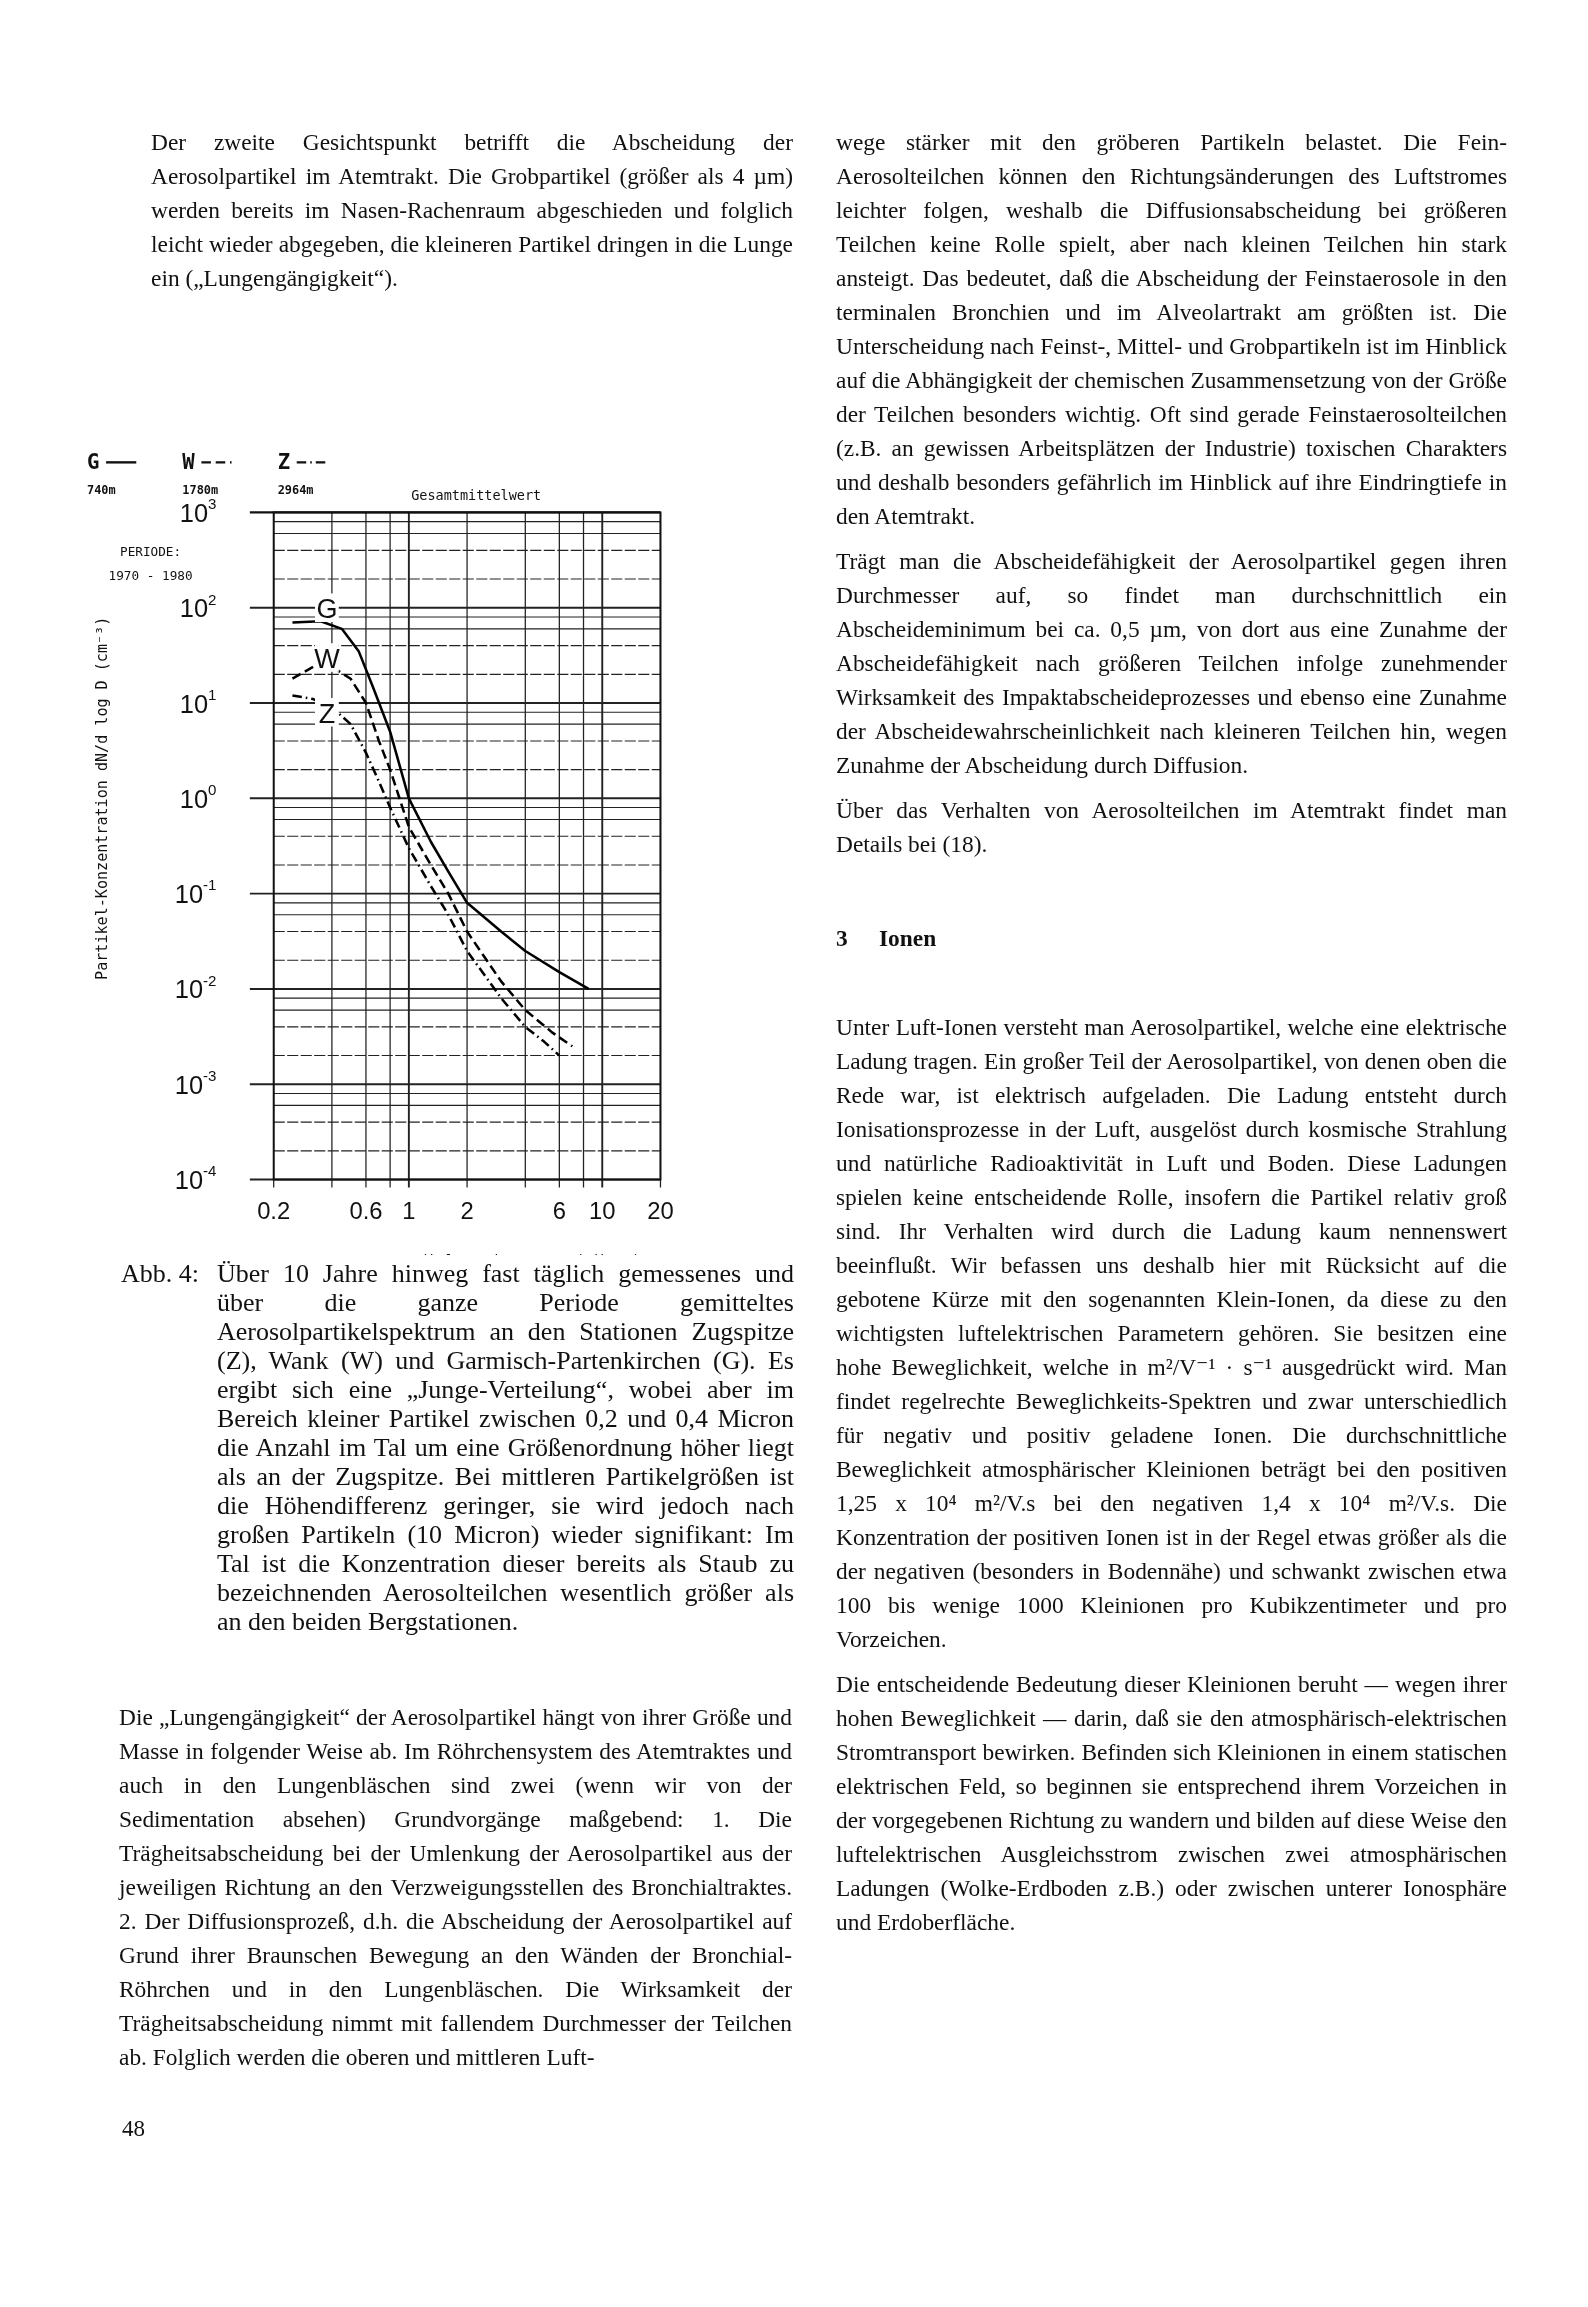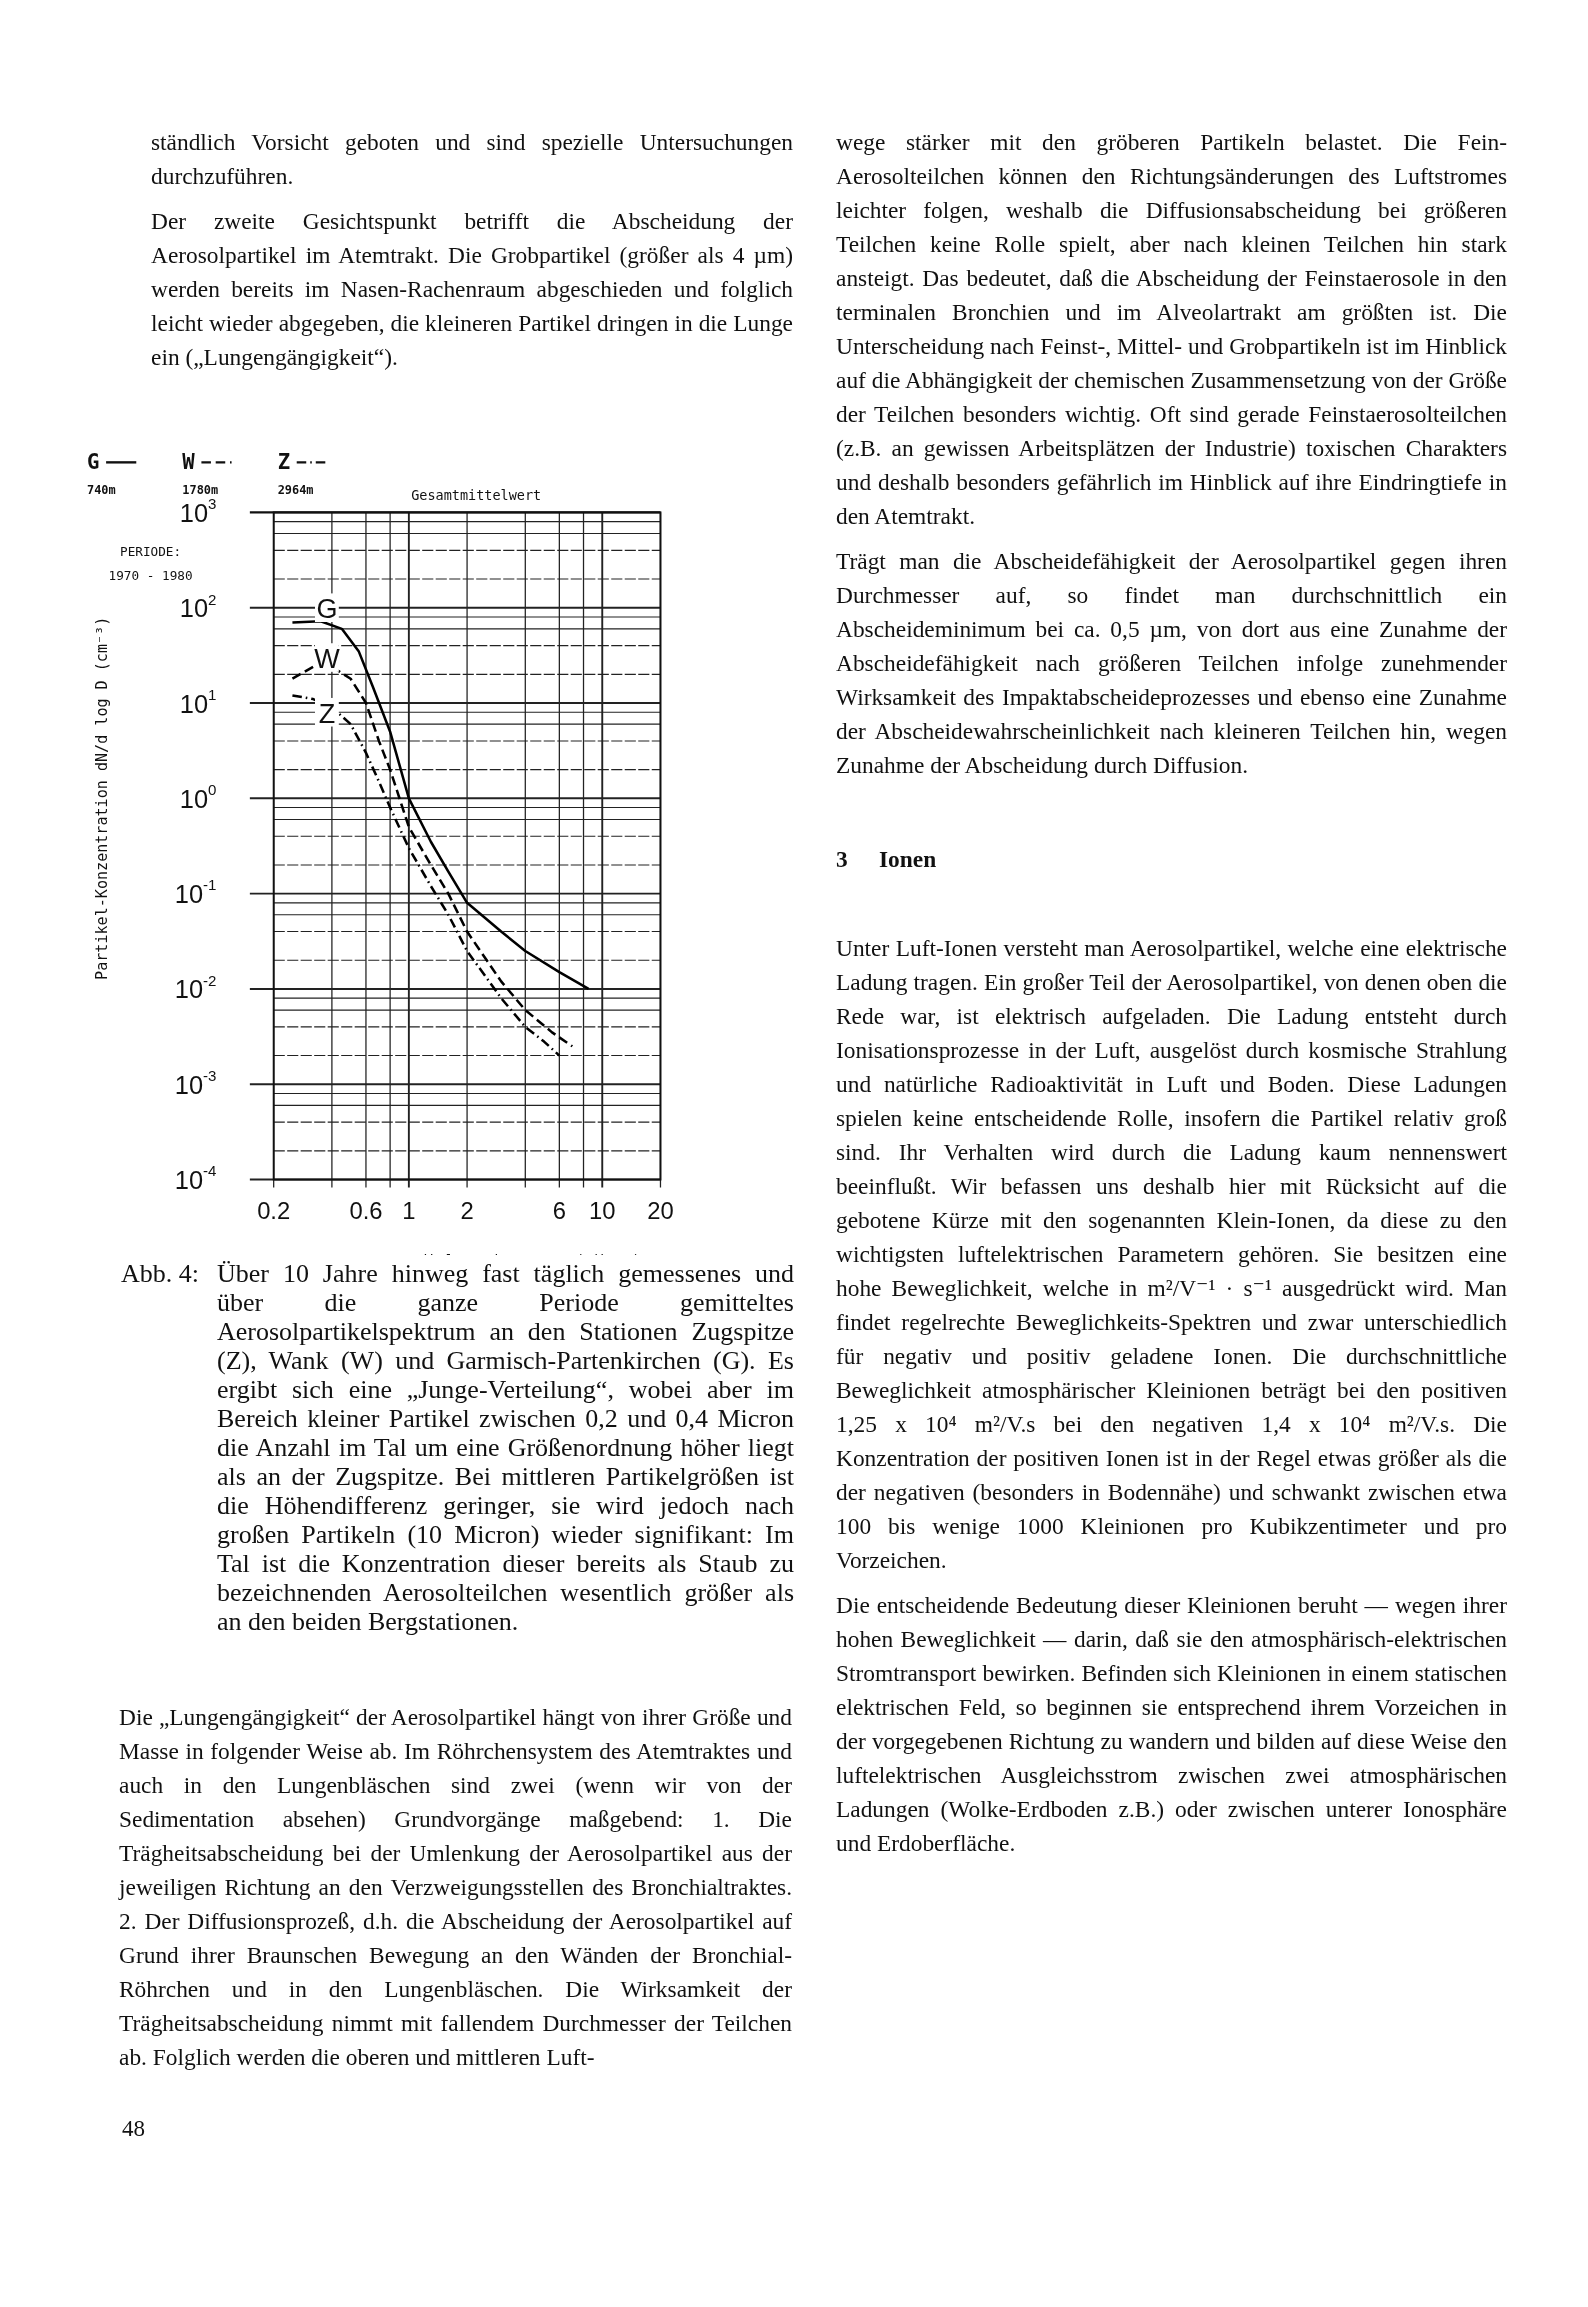--- a/index.html
+++ b/index.html
@@ -22,21 +22,20 @@
     font-size: 26px; line-height: 29px; text-align: justify;
   }
   .caption .lbl { position: absolute; left: 0; top: 0; }
   .caption .txt { margin-left: 96px; display: block; }
   .page-num { position: absolute; left: 122px; top: 2116px; font-size: 23px; }
 </style>
 </head>
 <body>
 
 <div class="col" id="col-left-top">
-  <p>ständlich Vorsicht geboten und sind spezielle Untersuchungen durchzuführen.</p>
   <p>Der zweite Gesichtspunkt betrifft die Abscheidung der Aerosolpartikel im Atemtrakt. Die Grobpartikel (größer als 4 µm) werden bereits im Nasen-Rachenraum abgeschieden und folglich leicht wieder abgegeben, die kleineren Partikel dringen in die Lunge ein („Lungengängigkeit“).</p>
 </div>
 
 <div id="figure" style="position:absolute; left:79px; top:429px; width:715px; height:826px;">
   <svg id="chart-svg" width="715" height="826" viewBox="0 0 900 1040" xmlns="http://www.w3.org/2000/svg" font-family="DejaVu Sans Mono, Liberation Mono, monospace">
     <g id="legend">
         <text x="10" y="50" font-size="26" font-weight="bold" fill="#111">G</text>
         <line x1="34" y1="42" x2="72" y2="42" stroke="#111" stroke-width="3" stroke-dasharray=""></line>
         <text x="10" y="82" font-size="15" font-weight="bold" fill="#111">740m</text>
         <text x="130" y="50" font-size="26" font-weight="bold" fill="#111">W</text>
@@ -141,20 +140,21 @@
 
 <div class="col" id="col-left-bottom">
   <p>Die „Lungengängigkeit“ der Aerosolpartikel hängt von ihrer Größe und Masse in folgender Weise ab. Im Röhrchensystem des Atemtraktes und auch in den Lungenbläschen sind zwei (wenn wir von der Sedimentation absehen) Grundvorgänge maßgebend: 1. Die Trägheitsabscheidung bei der Umlenkung der Aerosolpartikel aus der jeweiligen Richtung an den Verzweigungsstellen des Bronchialtraktes. 2. Der Diffusionsprozeß, d.h. die Abscheidung der Aerosolpartikel auf Grund ihrer Braunschen Bewegung an den Wänden der Bronchial-Röhrchen und in den Lungenbläschen. Die Wirksamkeit der Trägheitsabscheidung nimmt mit fallendem Durchmesser der Teilchen ab. Folglich werden die oberen und mittleren Luft-</p>
 </div>
 
 <div class="page-num">48</div>
 
 <div class="col" id="col-right">
   <p>wege stärker mit den gröberen Partikeln belastet. Die Fein-Aerosolteilchen können den Richtungsänderungen des Luftstromes leichter folgen, weshalb die Diffusionsabscheidung bei größeren Teilchen keine Rolle spielt, aber nach kleinen Teilchen hin stark ansteigt. Das bedeutet, daß die Abscheidung der Feinstaerosole in den terminalen Bronchien und im Alveolartrakt am größten ist. Die Unterscheidung nach Feinst-, Mittel- und Grobpartikeln ist im Hinblick auf die Abhängigkeit der chemischen Zusammensetzung von der Größe der Teilchen besonders wichtig. Oft sind gerade Feinstaerosolteilchen (z.B. an gewissen Arbeitsplätzen der Industrie) toxischen Charakters und deshalb besonders gefährlich im Hinblick auf ihre Eindringtiefe in den Atemtrakt.</p>
   <p>Trägt man die Abscheidefähigkeit der Aerosolpartikel gegen ihren Durchmesser auf, so findet man durchschnittlich ein Abscheideminimum bei ca. 0,5 µm, von dort aus eine Zunahme der Abscheidefähigkeit nach größeren Teilchen infolge zunehmender Wirksamkeit des Impaktabscheideprozesses und ebenso eine Zunahme der Abscheidewahrscheinlichkeit nach kleineren Teilchen hin, wegen Zunahme der Abscheidung durch Diffusion.</p>
+  <p>Über das Verhalten von Aerosolteilchen im Atemtrakt findet man Details bei (18).</p>
   <div style="height:49px"></div>
   <p class="heading">
     <span class="num">3</span><span>Ionen</span>
   </p>
   <div style="height:33px"></div>
   <div style="height:11px"></div>
   <p>Unter Luft-Ionen versteht man Aerosolpartikel, welche eine elektrische Ladung tragen. Ein großer Teil der Aerosolpartikel, von denen oben die Rede war, ist elektrisch aufgeladen. Die Ladung entsteht durch Ionisationsprozesse in der Luft, ausgelöst durch kosmische Strahlung und natürliche Radioaktivität in Luft und Boden. Diese Ladungen spielen keine entscheidende Rolle, insofern die Partikel relativ groß sind. Ihr Verhalten wird durch die Ladung kaum nennenswert beeinflußt. Wir befassen uns deshalb hier mit Rücksicht auf die gebotene Kürze mit den sogenannten Klein-Ionen, da diese zu den wichtigsten luftelektrischen Parametern gehören. Sie besitzen eine hohe Beweglichkeit, welche in m²/V⁻¹ · s⁻¹ ausgedrückt wird. Man findet regelrechte Beweglichkeits-Spektren und zwar unterschiedlich für negativ und positiv geladene Ionen. Die durchschnittliche Beweglichkeit atmosphärischer Kleinionen beträgt bei den positiven 1,25 x 10⁴ m²/V.s bei den negativen 1,4 x 10⁴ m²/V.s. Die Konzentration der positiven Ionen ist in der Regel etwas größer als die der negativen (besonders in Bodennähe) und schwankt zwischen etwa 100 bis wenige 1000 Kleinionen pro Kubikzentimeter und pro Vorzeichen.</p>
   <p>Die entscheidende Bedeutung dieser Kleinionen beruht — wegen ihrer hohen Beweglichkeit — darin, daß sie den atmosphärisch-elektrischen Stromtransport bewirken. Befinden sich Kleinionen in einem statischen elektrischen Feld, so beginnen sie entsprechend ihrem Vorzeichen in der vorgegebenen Richtung zu wandern und bilden auf diese Weise den luftelektrischen Ausgleichsstrom zwischen zwei atmosphärischen Ladungen (Wolke-Erdboden z.B.) oder zwischen unterer Ionosphäre und Erdoberfläche.</p>
 </div>
 

